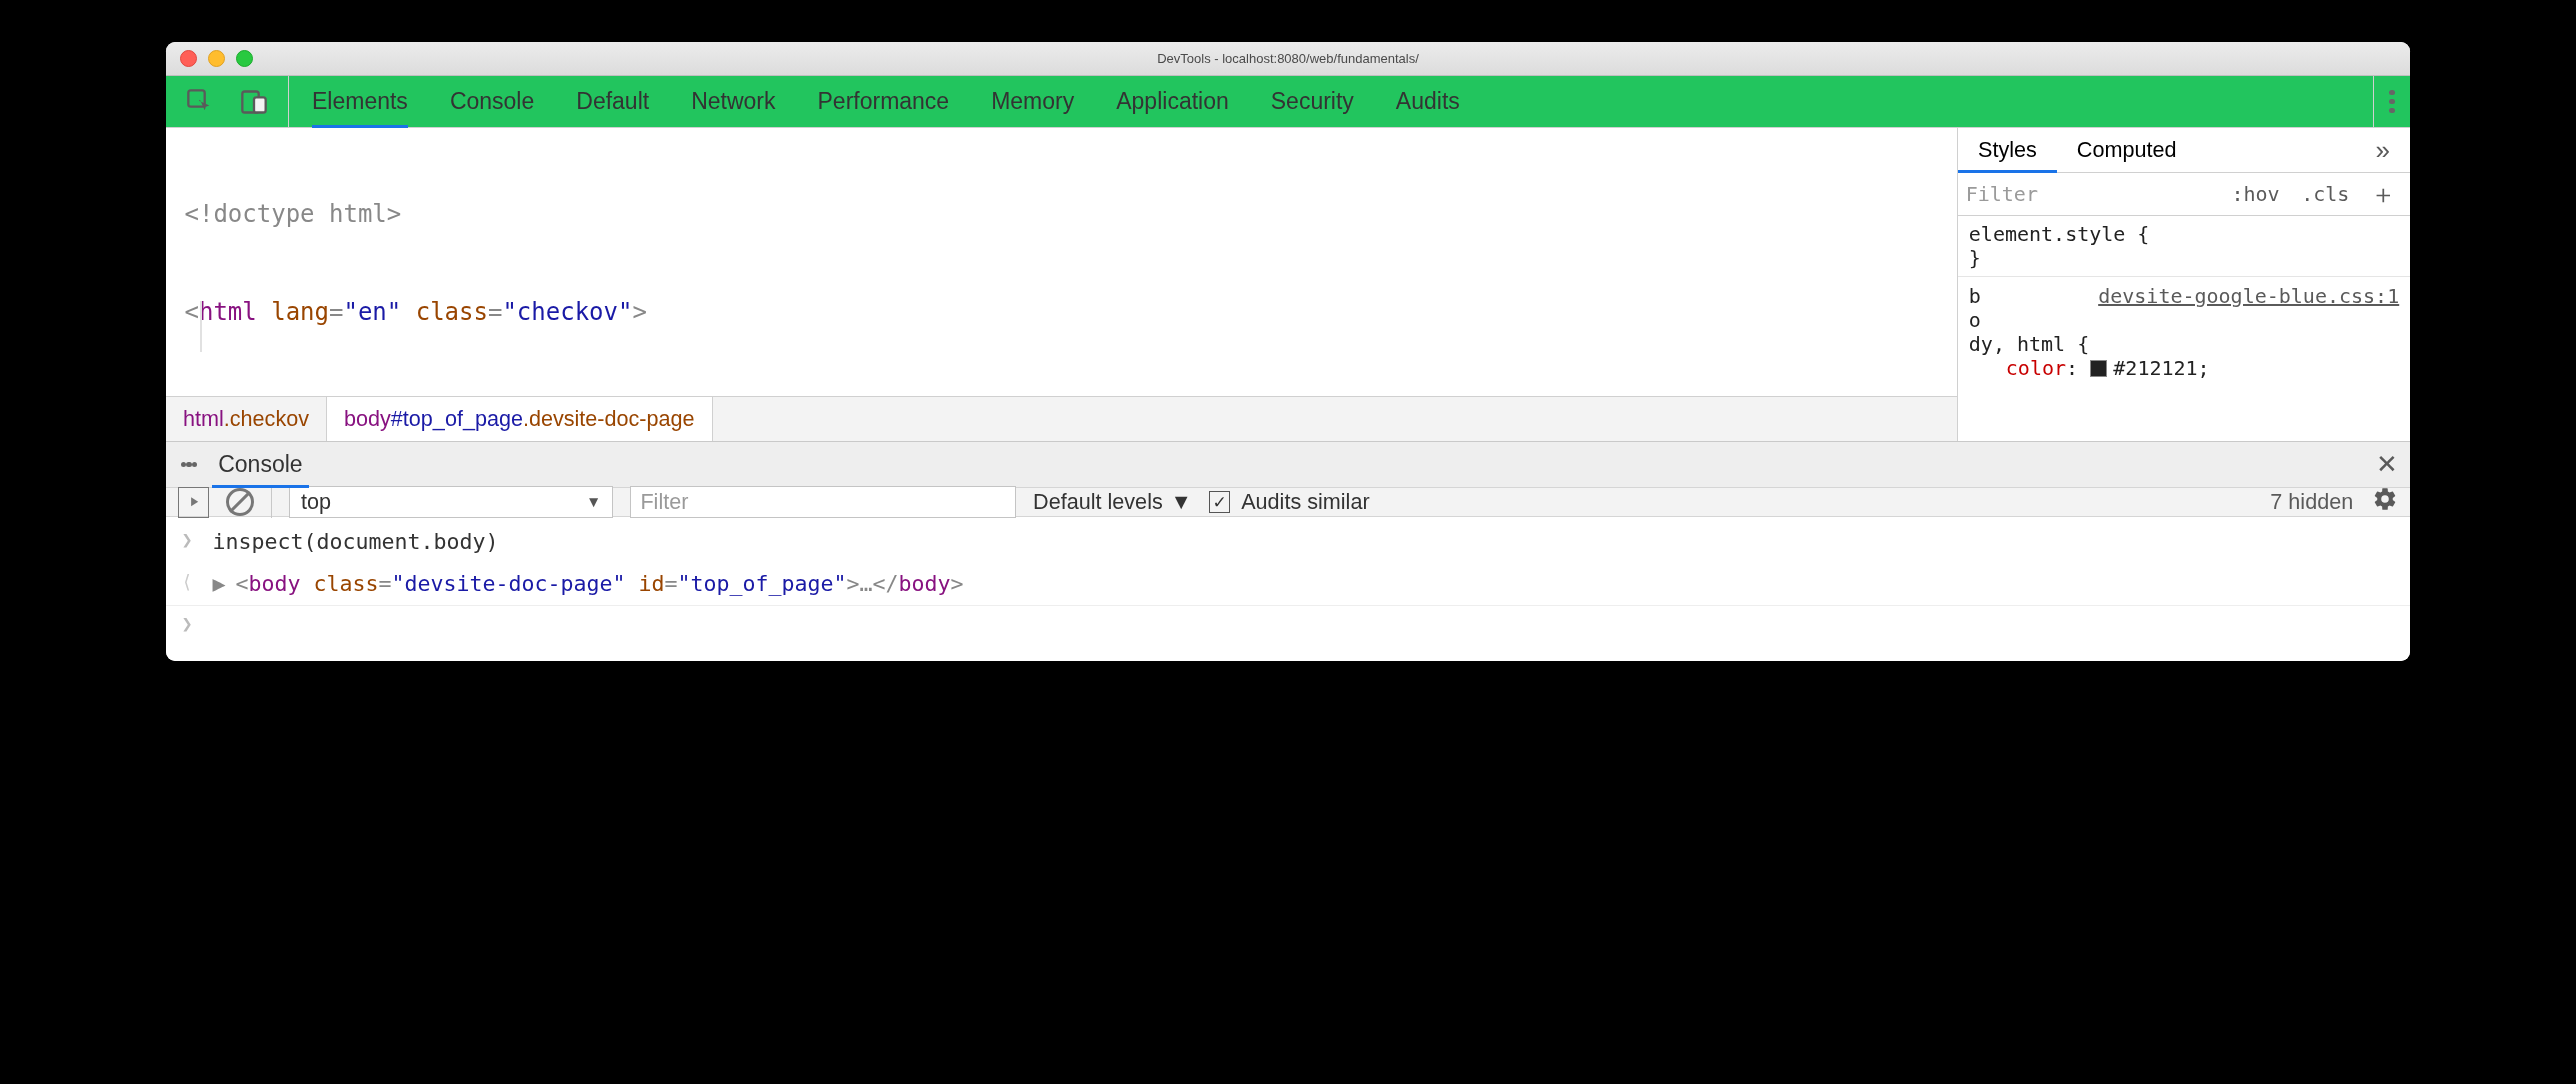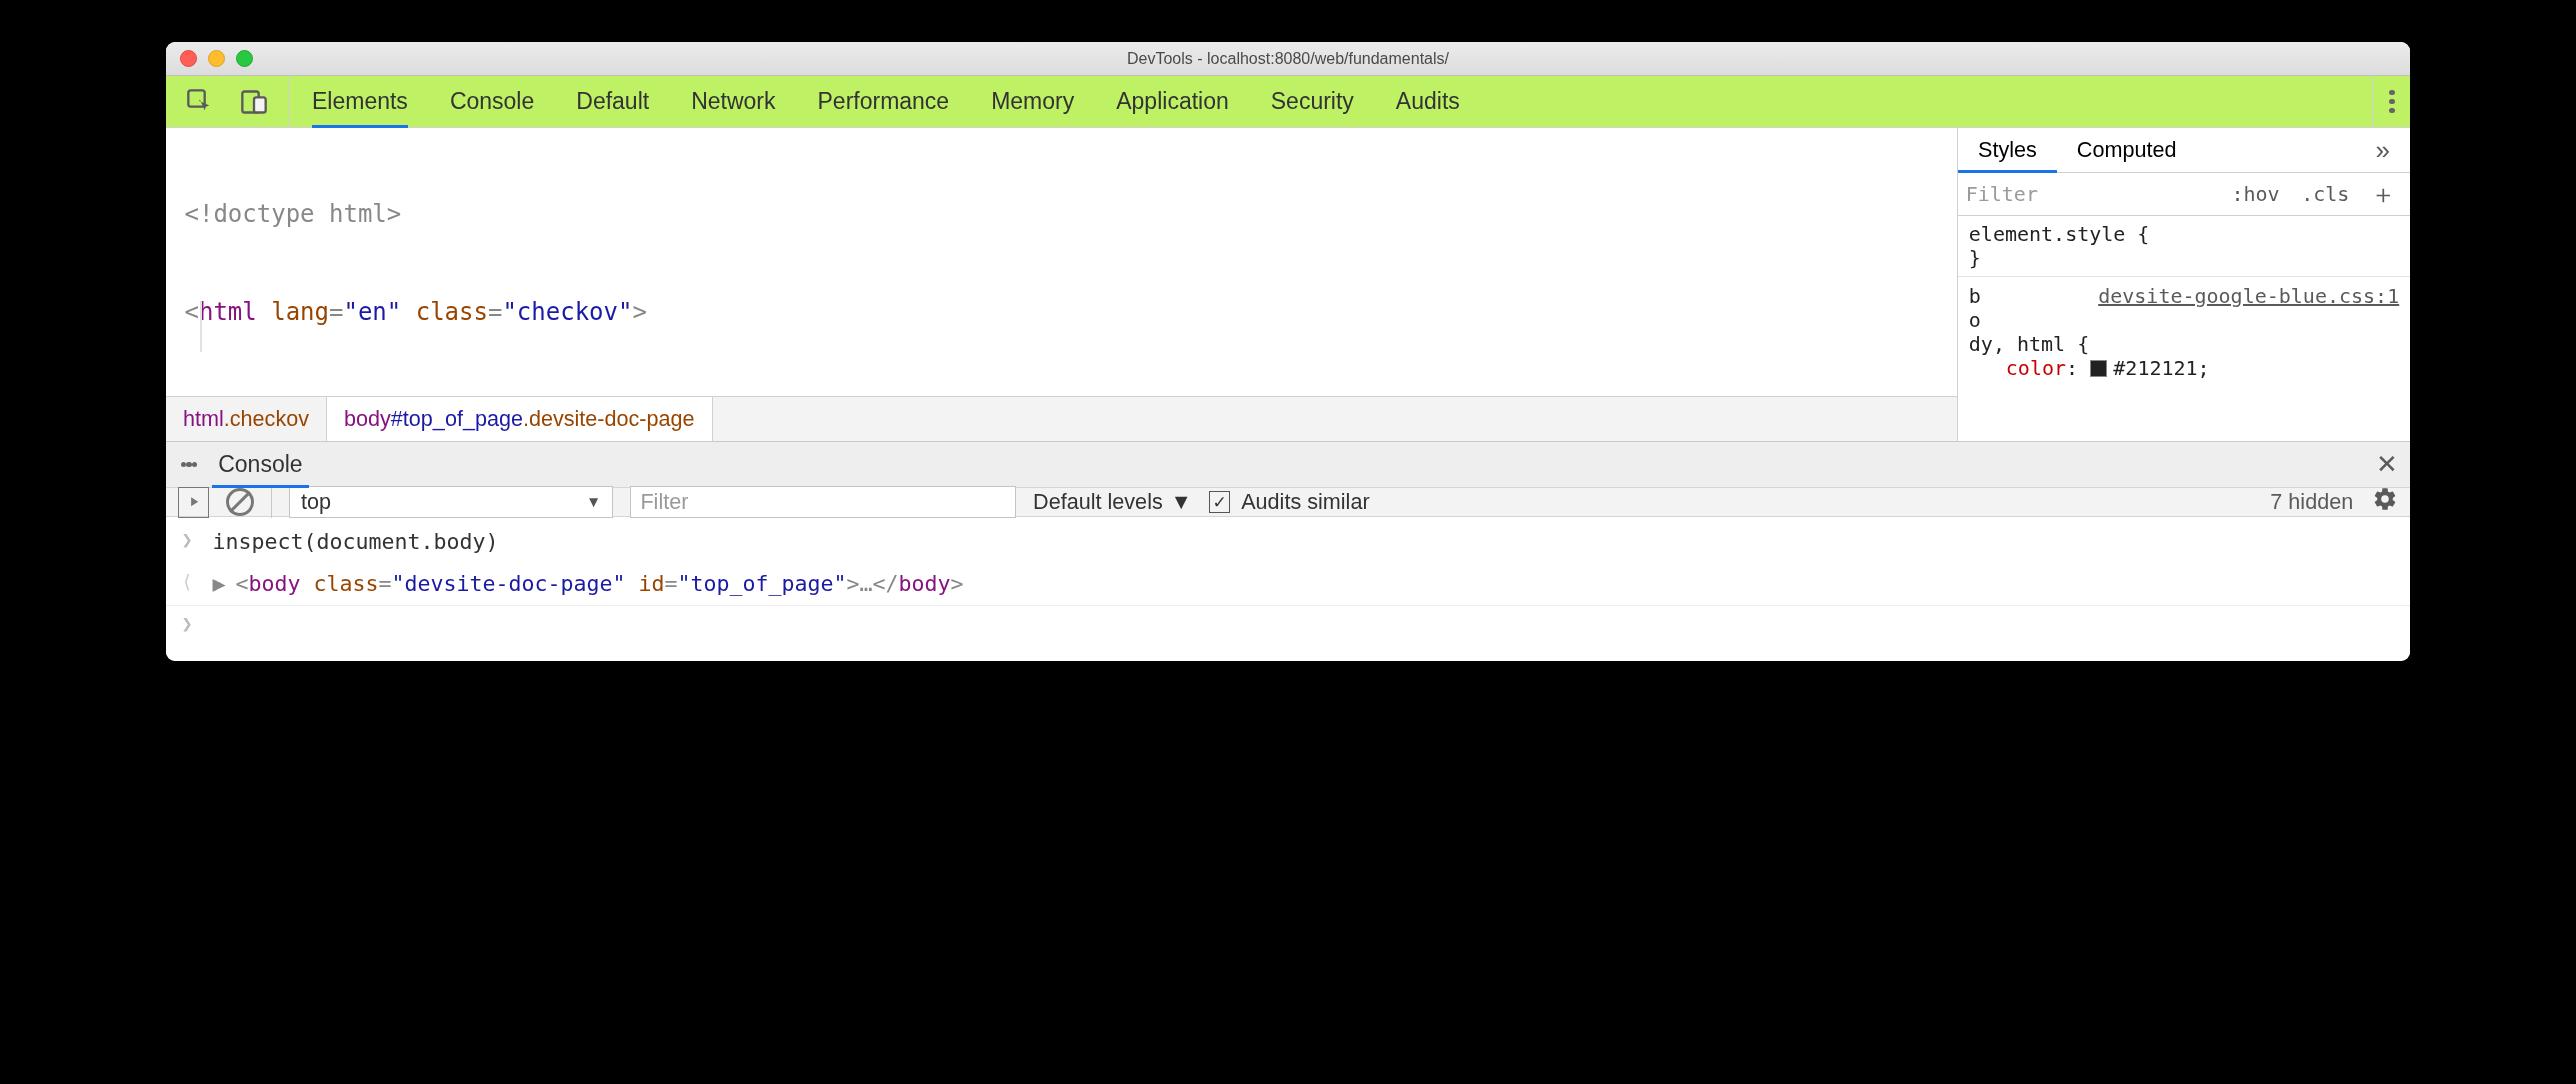--- a/index.html
+++ b/index.html
@@ -30,29 +30,29 @@
     border-bottom: 0.8px solid #bfbfbf;
     display: flex;
     align-items: center;
     position: relative;
   }
   .traffic { position: absolute; left: 14px; display: flex; gap: 10.8px; }
   .dot { width: 17px; height: 17px; border-radius: 50%; }
   .dot.red { background: #ff5f57; border:0.8px solid #e1473f; }
   .dot.yellow { background:#ffbd2e; border:0.8px solid #dfa023; }
   .dot.green { background:#28c940; border:0.8px solid #1aab2b; }
-  .titlebar .title { width:100%; text-align:center; font-size:16px; color:#4a4a4a; }
+  .titlebar .title { width:100%; text-align:center; font-size:13px; color:#4a4a4a; }
 
   
   .toolbar {
     height: 52px;
     border-bottom: 0.8px solid #d0d0d0;
     display: flex;
     align-items: stretch;
-    background: #bef264;
+    background: #22c55e;
   }
   .toolbar-left {
     display: flex; align-items: center; gap: 23px; padding: 0 18.5px;
     border-right: 0.8px solid #d0d0d0;
   }
   .icon-btn { width: 31px; height: 31px; display:flex; align-items:center; justify-content:center; color:#5a5a5a; cursor:pointer; }
   .tabs { display:flex; align-items:stretch; padding-left: 23px; gap: 42px; }
   .tab { display:flex; align-items:center; font-size:23px; color:#333; cursor:pointer; position:relative; }
   .tab.active { color:#333; }
   .tab.active::after { content:""; position:absolute; left:0; right:0; bottom:-0.8px; height:3.1px; background:#1a73e8; }

